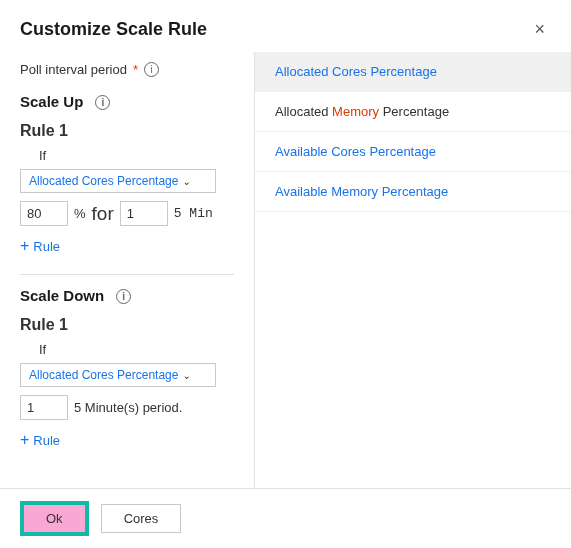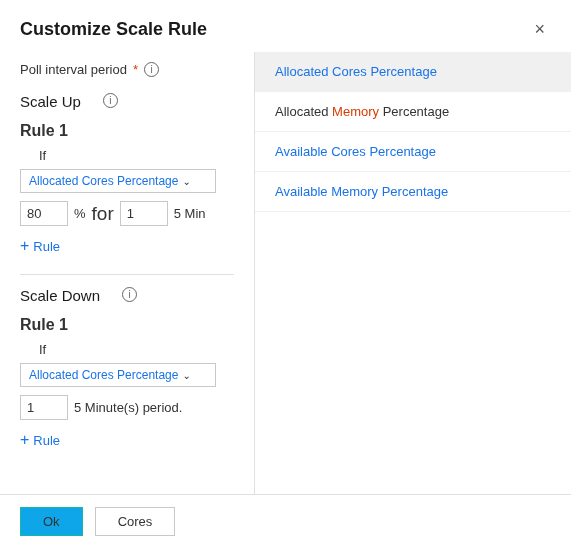--- a/index.html
+++ b/index.html
@@ -84,25 +84,25 @@
       border-radius: 50%;
       font-size: 10px;
       color: #666;
       cursor: pointer;
     }
     .section {
       margin-bottom: 16px;
     }
     .section-title {
       font-size: 15px;
-      font-weight: 400;
+      font-weight: 700;
       color: #1a1a1a;
       display: flex;
-      align-items: flex-start;
-      gap: 22px;
+      align-items: flex-end;
+      gap: 12px;
       margin-bottom: 12px;
     }
     .rule-label {
       font-size: 16px;
       font-weight: 600;
       color: #333;
       margin-bottom: 8px;
     }
     .rule-row {
       display: flex;
@@ -146,20 +146,21 @@
       color: #333;
       font-size: 13px;
     }
     .for-label {
       color: #333;
       font-size: 19px;
     }
     .min-text {
       color: #333;
       font-size: 13px;
+      font-family: Liberation Mono, monospace;
     }
     .period-text {
       color: #333;
       font-size: 13px;
     }
     .add-rule-btn {
       display: flex;
       align-items: center;
       gap: 4px;
       color: #1a73e8;
@@ -180,22 +181,22 @@
       margin: 12px 0;
     }
     .modal-footer {
       display: flex;
       align-items: center;
       gap: 12px;
       padding: 12px 20px;
       border-top: 1px solid #e0e0e0;
     }
     .btn-ok {
-      background: #0ea5e9;
-      border: 1px solid #14b8a6;
+      background: #f9a8d4;
+      border: 4px solid #14b8a6;
       padding: 6px 22px;
       font-size: 13px;
       cursor: pointer;
       color: #333;
     }
     .btn-cancel {
       background: white;
       border: 1px solid #c8c8c8;
       padding: 6px 22px;
       font-size: 13px;

